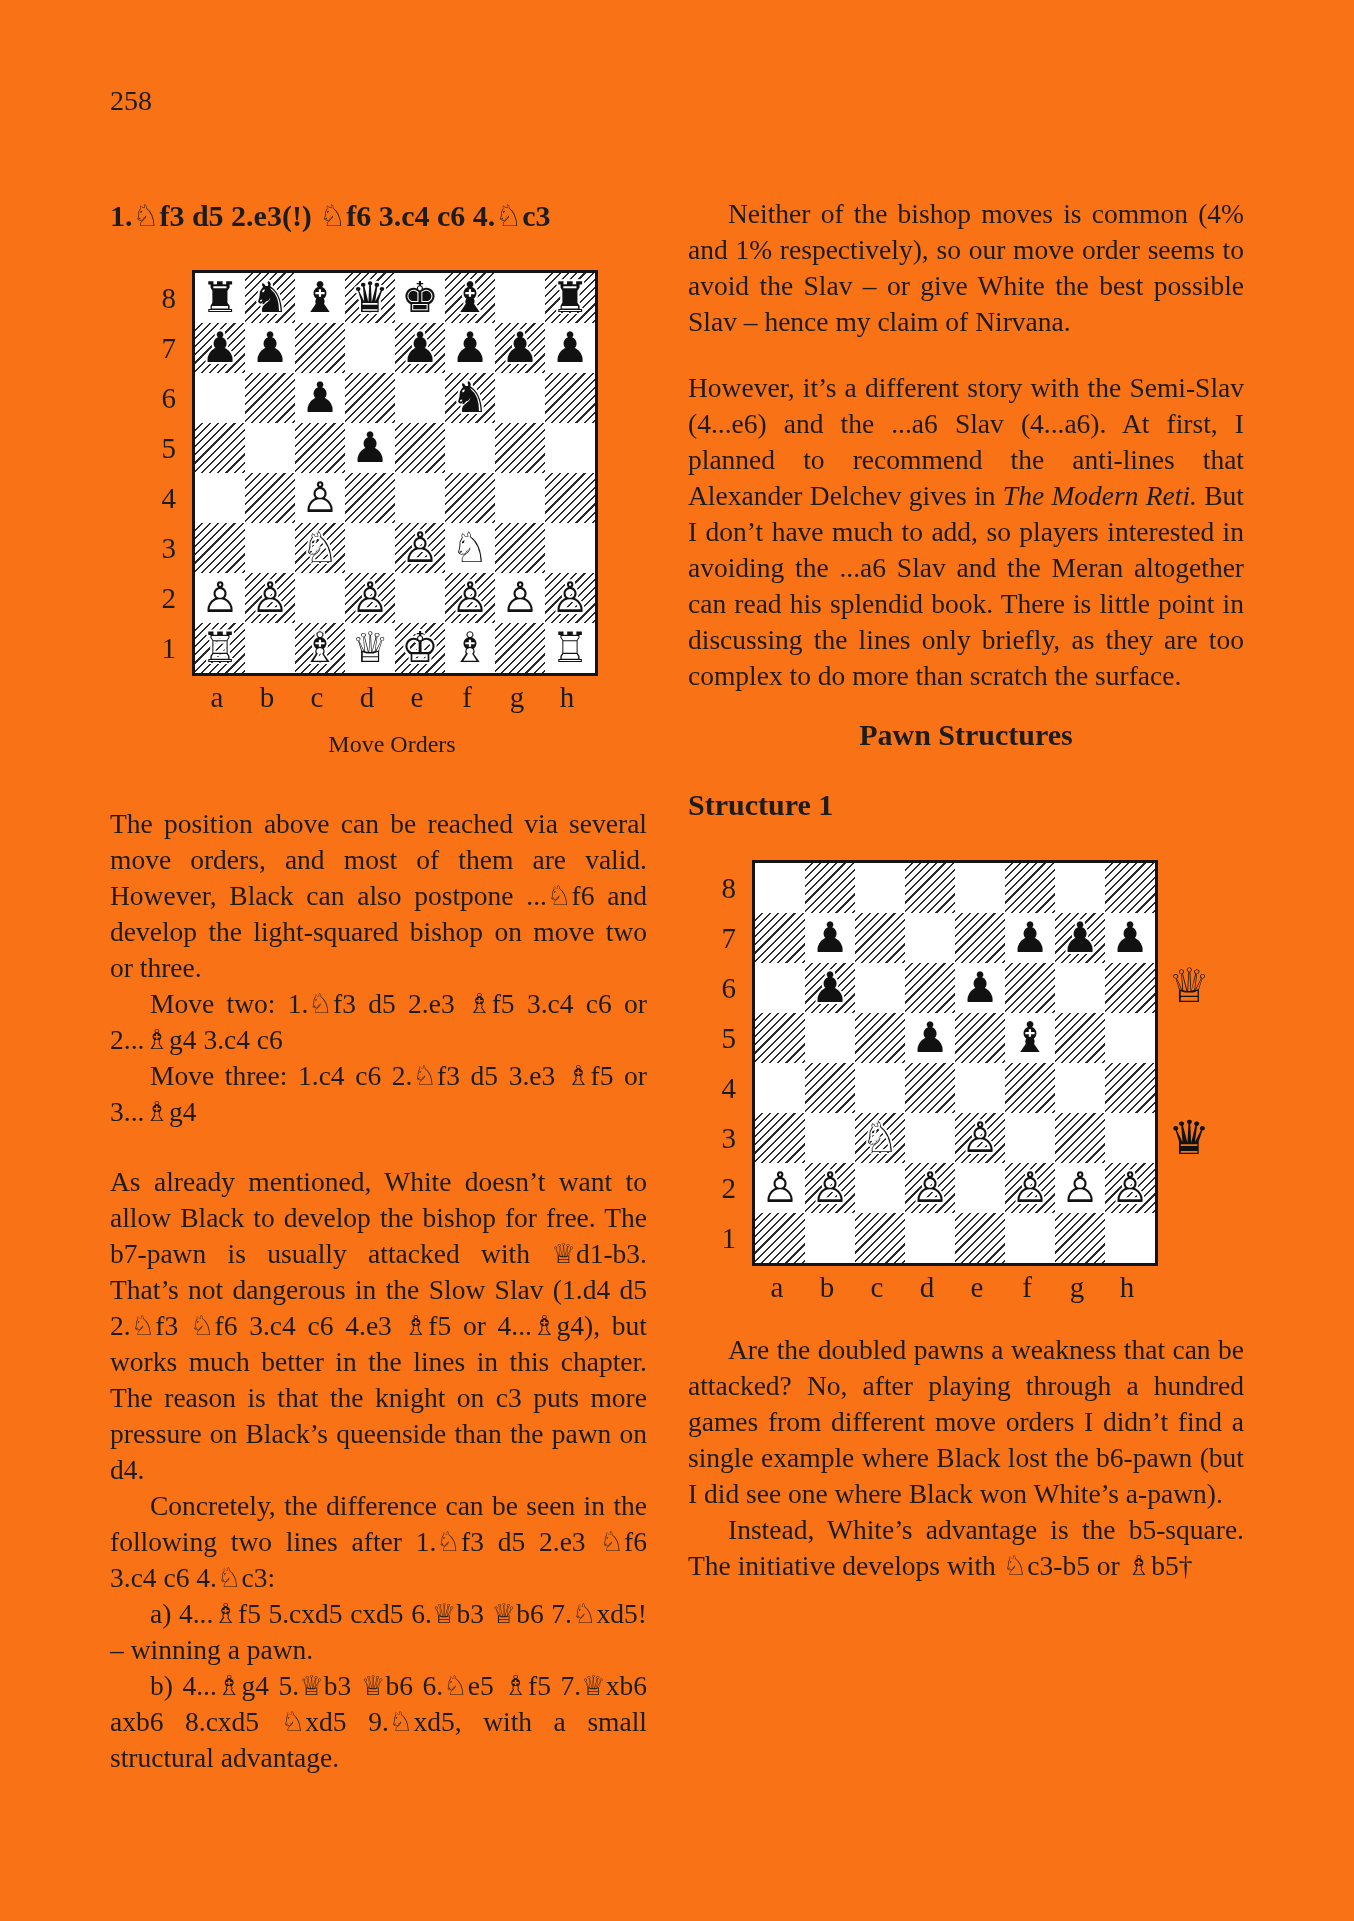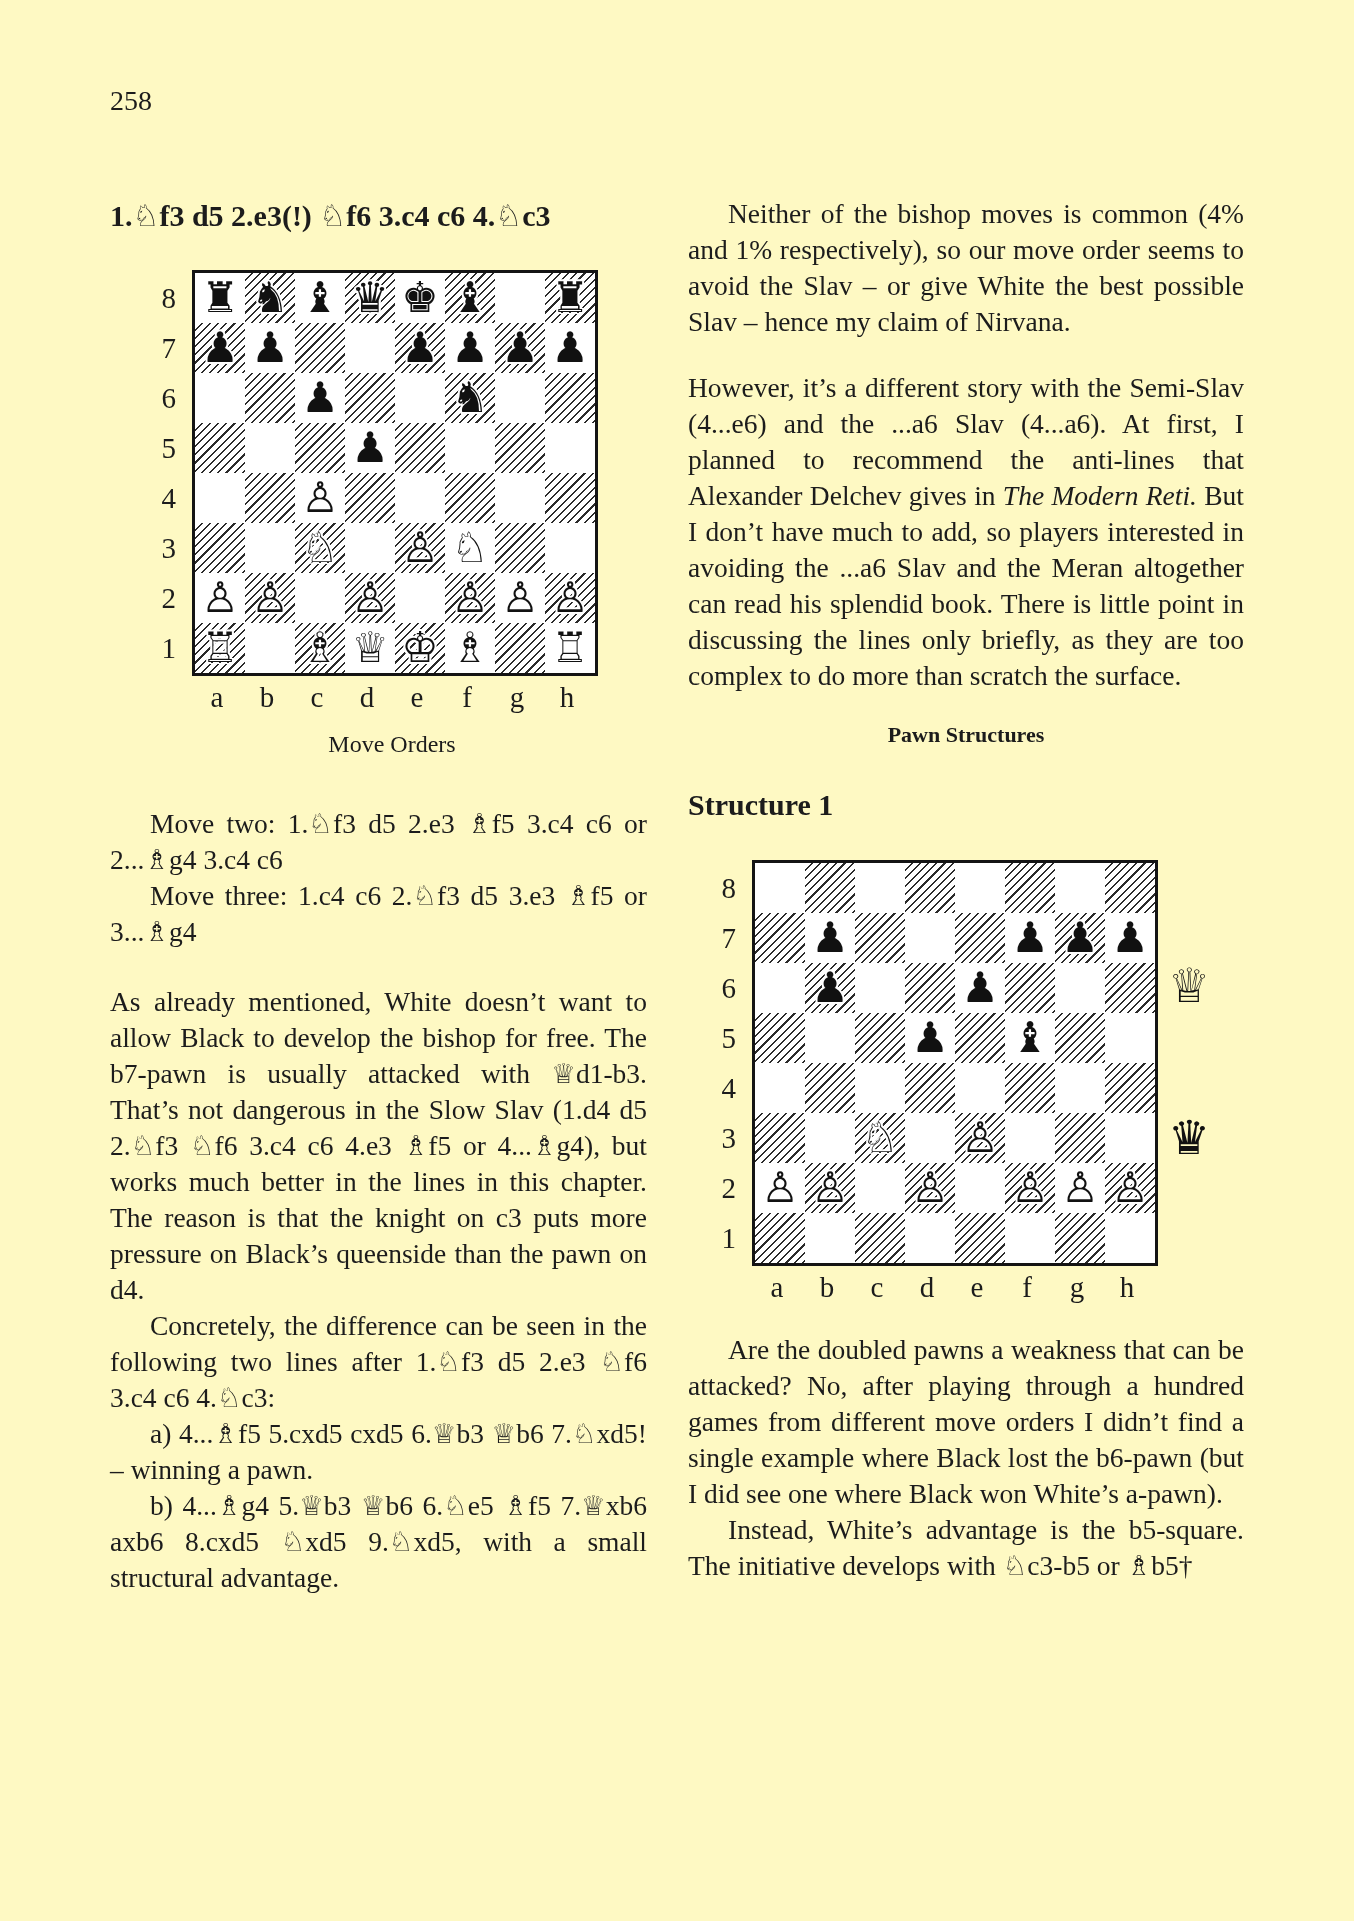--- a/index.html
+++ b/index.html
@@ -1,19 +1,19 @@
 <!DOCTYPE html>
 <html><head>
 <meta charset="utf-8">
 <style>
   html,body{margin:0;padding:0;background:#e8e8e8;}
   .page{
     position:relative;
     width:1354px;height:1921px;
-    background:#fef9c3;
+    background:#f97316;
     font-family:"Liberation Serif","DejaVu Serif","DejaVu Sans",serif;
     color:#1c1c1c;
     overflow:hidden;
     margin:0 auto;
   }
   .page-number{position:absolute;left:110px;top:84px;font-size:28px;line-height:34px;}
   .running-header{position:absolute;left:0;right:0;top:84px;text-align:center;font-size:28px;line-height:34px;}
 
   .col{position:absolute;top:196px;}
   .col-left{left:110px;width:537px;}
@@ -53,21 +53,21 @@
       1.5px 1.5px 0 #fff,-1.5px 1.5px 0 #fff,1.5px -1.5px 0 #fff,-1.5px -1.5px 0 #fff;
   }
   .files{grid-column:2;display:flex;margin-top:4px;}
   .files span{width:50px;text-align:center;font-size:29px;line-height:34px;}
 
   .caption{
     width:400px;margin:12px 0 44px 82px;
     font-size:24px;font-weight:normal;text-align:center;line-height:36px;
   }
 
-  .sec-heading{font-size:22px;font-weight:bold;text-align:center;line-height:30px;margin-top:26px;}
+  .sec-heading{font-size:30px;font-weight:bold;text-align:center;line-height:30px;margin-top:26px;}
   .sub-heading{font-size:30px;font-weight:bold;text-align:left;line-height:30px;margin-top:40px;}
 
   .margin-piece{
     position:absolute;left:460px;
     font-family:"DejaVu Sans",sans-serif;
     font-size:47px;line-height:1;color:#111;
   }
   .margin-piece.pos-1{top:102px;}
   .margin-piece.pos-2{top:254px;}
 
@@ -234,20 +234,21 @@
           <span>d</span>
           <span>e</span>
           <span>f</span>
           <span>g</span>
           <span>h</span>
         </div>
     </div>
 
     <div class="caption">Move Orders</div>
 
+    <p class="noindent">The position above can be reached via several move orders, and most of them are valid. However, Black can also postpone ...♘f6 and develop the light-squared bishop on move two or three.</p>
     <p class="indent">Move two: 1.♘f3 d5 2.e3 ♗f5 3.c4 c6 or 2...♗g4 3.c4 c6</p>
     <p class="indent">Move three: 1.c4 c6 2.♘f3 d5 3.e3 ♗f5 or 3...♗g4</p>
     <p class="noindent gap-top">As already mentioned, White doesn’t want to allow Black to develop the bishop for free. The b7-pawn is usually attacked with ♕d1-b3. That’s not dangerous in the Slow Slav (1.d4 d5 2.♘f3 ♘f6 3.c4 c6 4.e3 ♗f5 or 4...♗g4), but works much better in the lines in this chapter. The reason is that the knight on c3 puts more pressure on Black’s queenside than the pawn on d4.</p>
     <p class="indent">Concretely, the difference can be seen in the following two lines after 1.♘f3 d5 2.e3 ♘f6 3.c4 c6 4.♘c3:</p>
     <p class="indent">a) 4...♗f5 5.cxd5 cxd5 6.♕b3 ♕b6 7.♘xd5! – winning a pawn.</p>
     <p class="indent">b) 4...♗g4 5.♕b3 ♕b6 6.♘e5 ♗f5 7.♕xb6 axb6 8.cxd5 ♘xd5 9.♘xd5, with a small structural advantage.</p>
 
   </div>
 
   <div class="col col-right">

